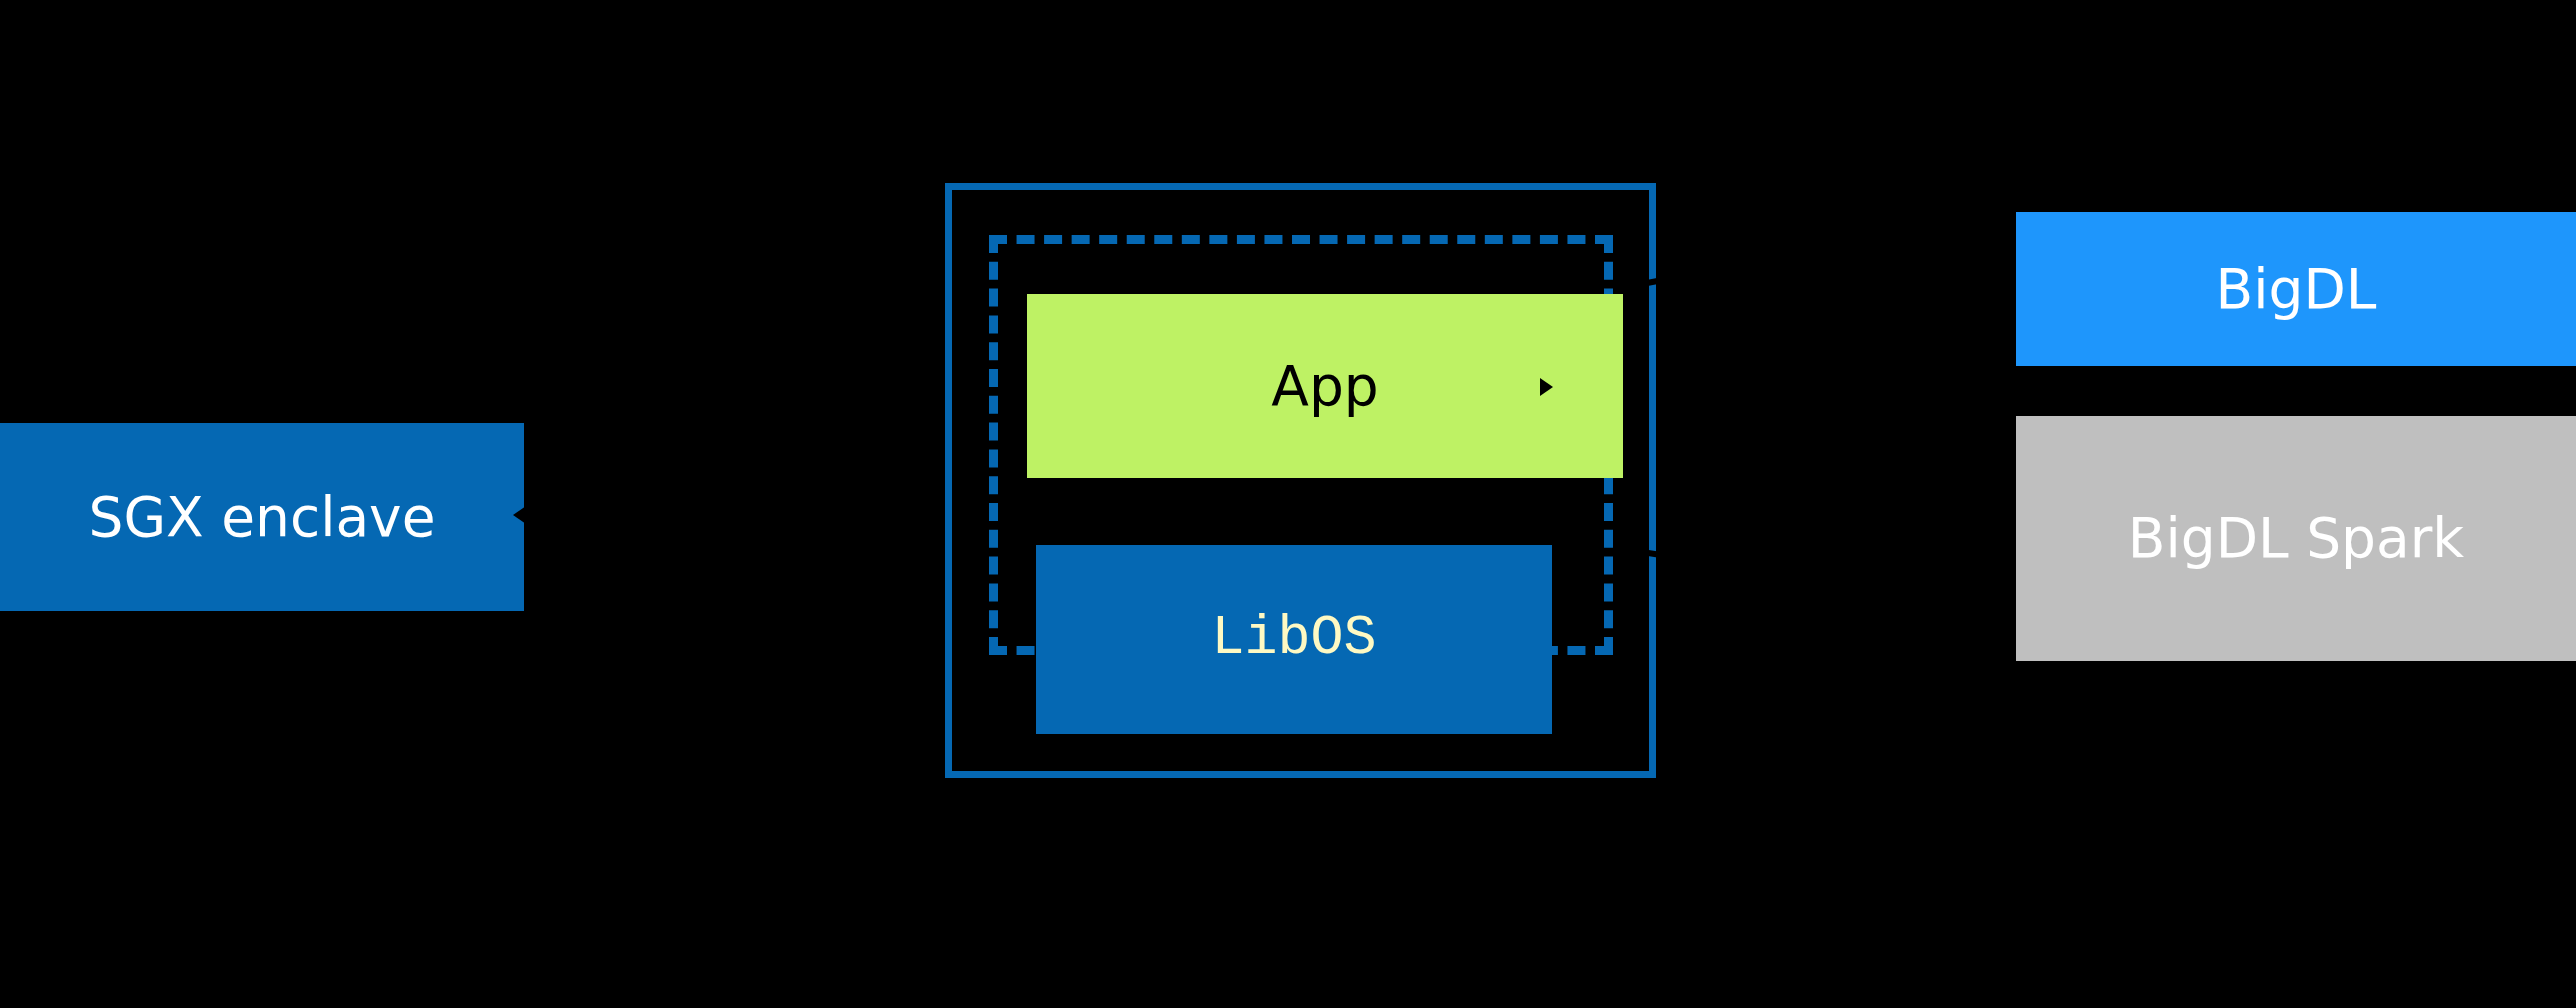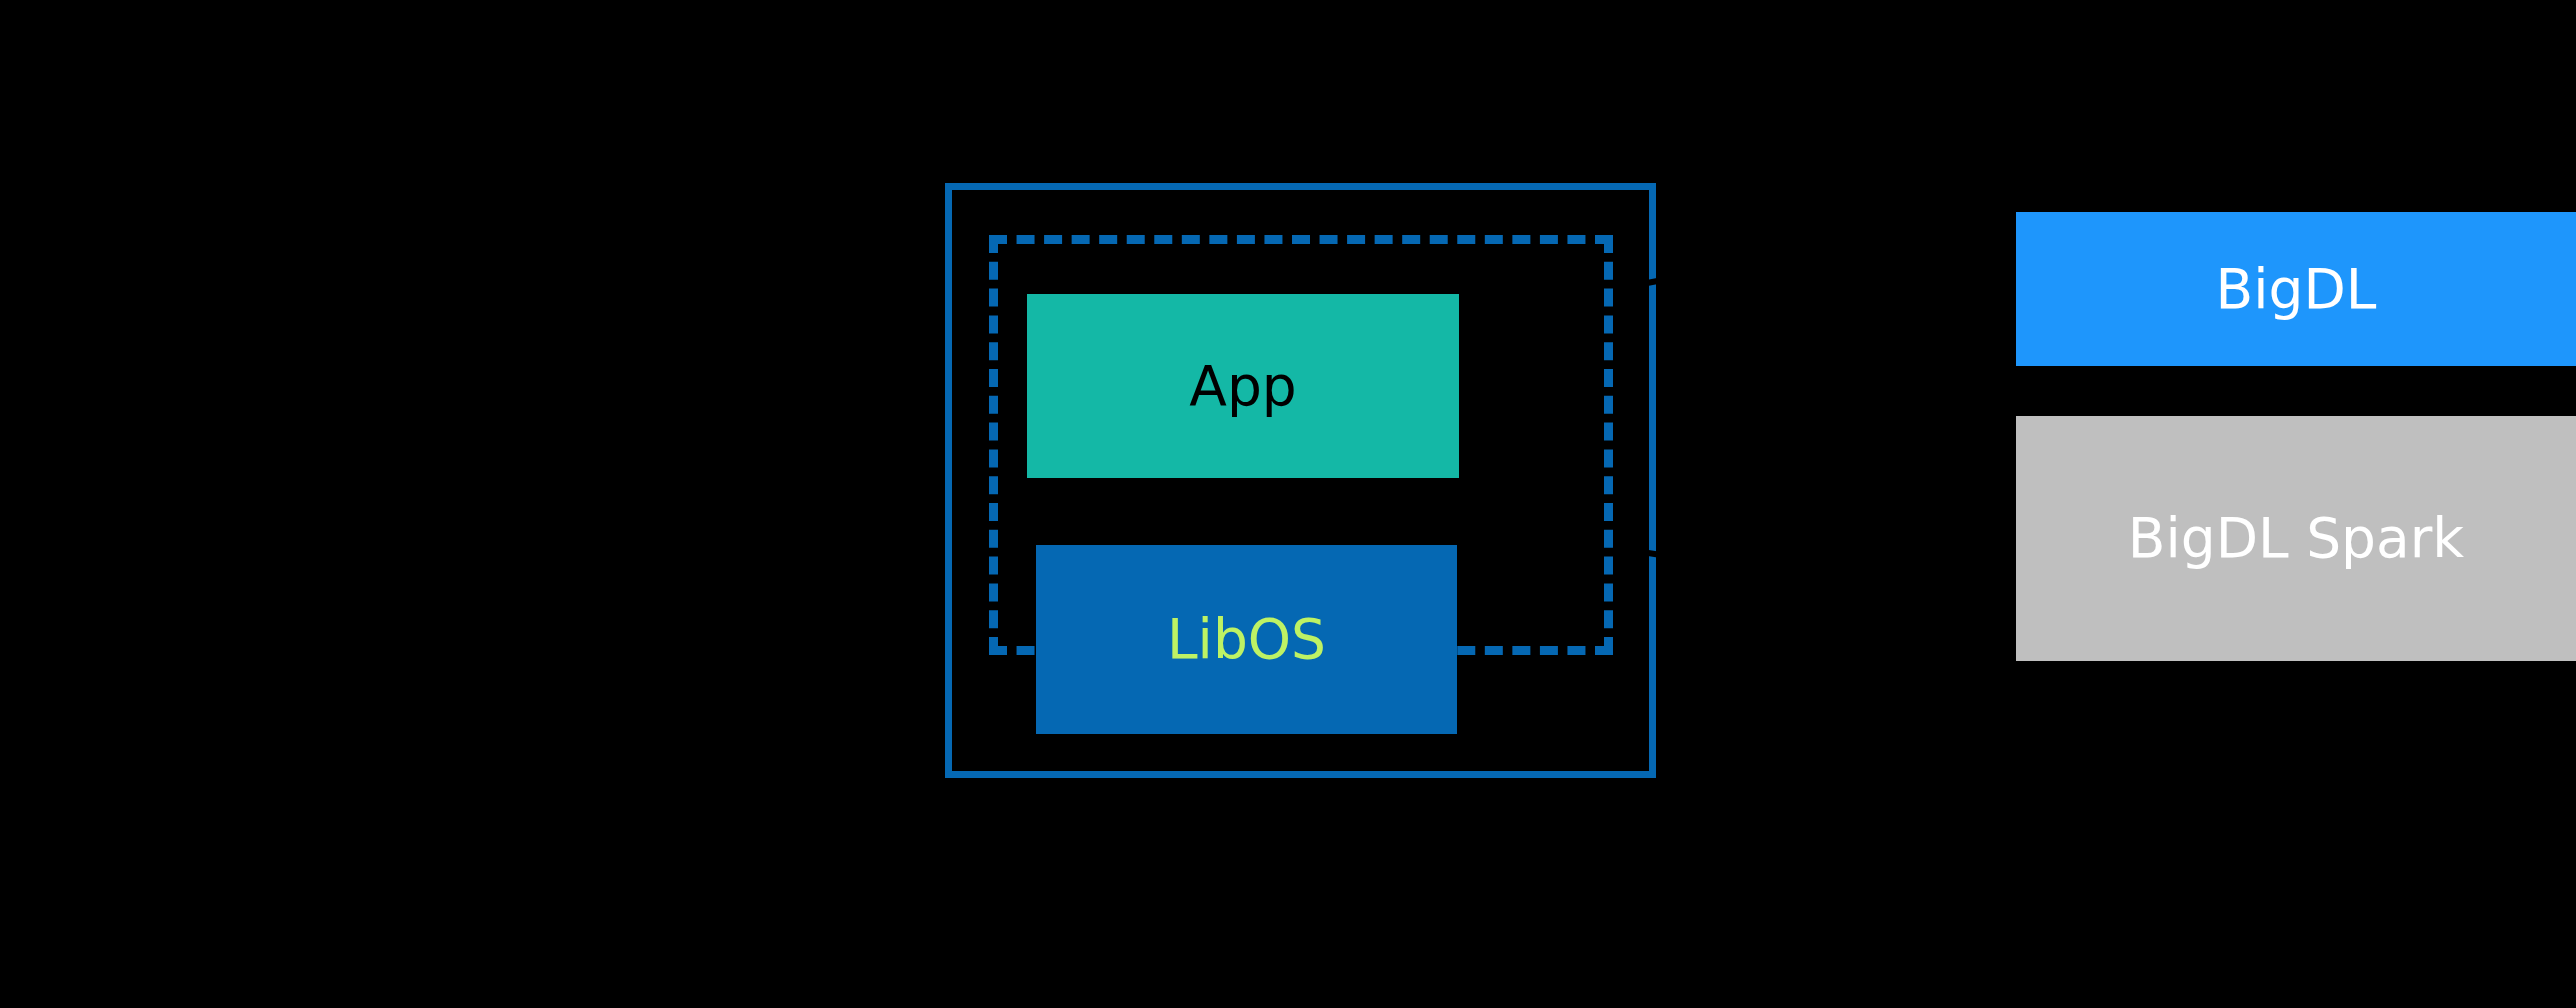--- a/index.html
+++ b/index.html
@@ -60,36 +60,37 @@
     top: 235px;
     width: 624px;
     height: 420px;
     border: 9.2px dashed #0568B3;
   }
 
   
   #app-box {
     left: 1027px;
     top: 294px;
-    width: 432px;
+    width: 596px;
     height: 184px;
-    background: #14b8a6;
+    background: #bef264;
     color: #000000;
     font-size: 55px;
   }
 
   
   #libos-box {
     left: 1036px;
     top: 545px;
-    width: 421px;
+    width: 516px;
     height: 189px;
     background: #0568B3;
-    color: #bef264;
-    font-size: 55px;
+    color: #fef9c3;
+    font-size: 55px;
+    font-family: Liberation Mono, monospace;
   }
 
   
   #os-box {
     left: 948px;
     top: 817px;
     width: 705px;
     height: 192px;
     background: #A6A6A6;
     color: #FFFFFF;
@@ -164,20 +165,23 @@
     height: 5.9px;
     transform: rotate(9deg);
     transform-origin: left center;
   }
 </style>
 </head>
 <body>
 
 <div id="stage">
 
+  <div class="box" id="sgx-enclave-box">
+    <span>SGX enclave</span>
+  </div>
 
   <div class="arrowhead" id="arrow-sgx-to-enclave"></div>
 
   <div class="frame" id="enclave-frame-solid"></div>
 
   <div class="frame" id="enclave-frame-dashed"></div>
 
   <div class="box" id="app-box">
     <span>App</span>
   </div>

